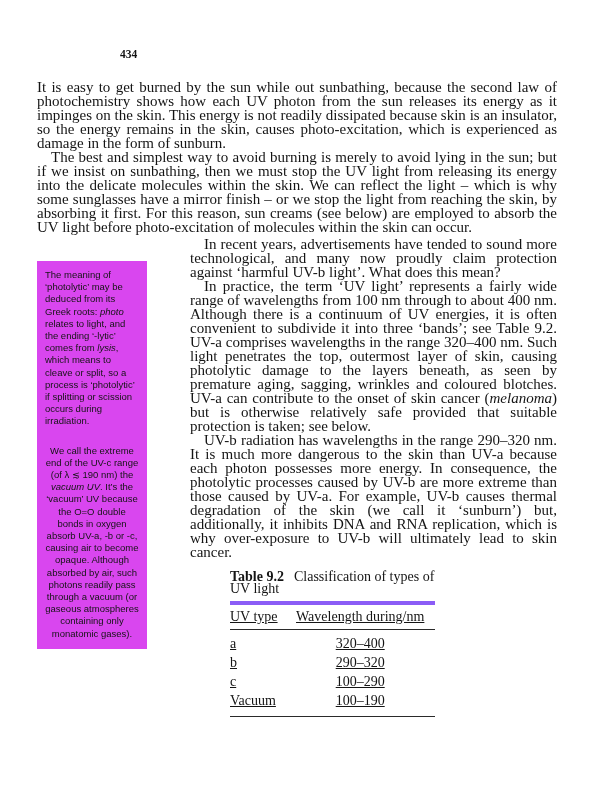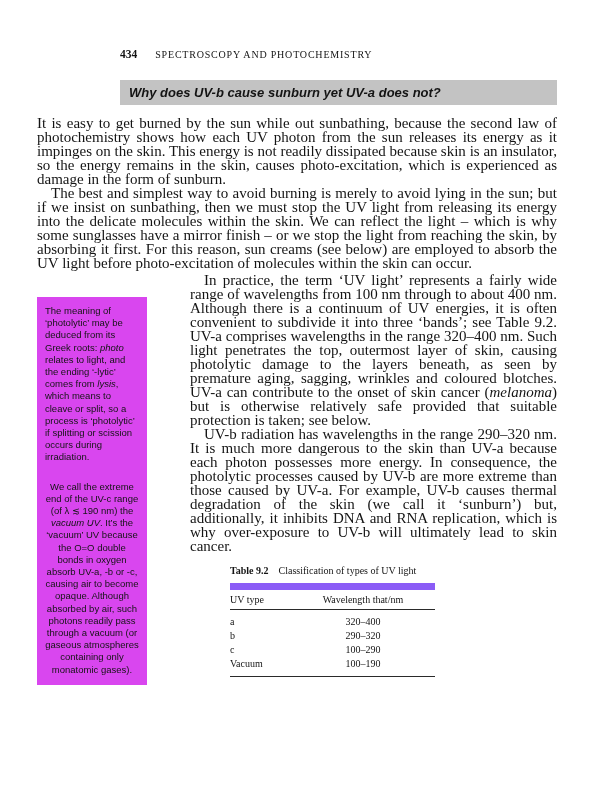--- a/index.html
+++ b/index.html
@@ -84,35 +84,36 @@
   .note-box + .note-box { margin-top: 0; text-align: center; }
   .note-1 { margin-top: 24px; }
   .note-2 { margin-top: 60px; }
 
   .text-col { flex: 1 1 auto; }
 
   
   .table-wrap {
     margin: 12px 0 0 40px;
     width: 205px;
-    font-size: 10px;
+    font-size: 14px;
   }
   .table-caption {
     margin-bottom: 6px;
     line-height: 12px;
   }
   .table-caption .tlabel {
     font-weight: bold;
     margin-right: 10px;
   }
   table.uv-table {
     border-collapse: collapse;
     width: 100%;
-    border-top: 7px solid #8b5cf6;
+    border-top: 4px solid #8b5cf6;
     border-bottom: 1px solid #2a2a2a;
+    text-decoration: underline;
   }
   table.uv-table th {
     font-weight: normal;
     text-align: left;
     padding: 4px 0 4px 0;
     border-bottom: 1px solid #2a2a2a;
   }
   table.uv-table th.col-range { text-align: center; }
   table.uv-table td {
     padding: 1.5px 0;
@@ -121,55 +122,52 @@
   table.uv-table tr.last td { padding-bottom: 7px; margin-top: 8px; }
   table.uv-table td.col-range { text-align: center; }
 </style>
 </head>
 <body>
 
 <div class="page">
 
   <div class="runhead indented-block">
     <span class="pagenum">434</span>
-    <span class="runtitle">SPECTROSCOPY AND PHOTOCHEMISTRY</span>
   </div>
 
-  <div class="banner indented-block">
-    <span>Why does UV-b cause sunburn yet UV-a does not?</span>
-  </div>
 
 
   <p class="body-par indented-block">It is easy to get burned by the sun while out sunbathing, because the second law of photochemistry shows how each UV photon from the sun releases its energy as it impinges on the skin. This energy is not readily dissipated because skin is an insulator, so the energy remains in the skin, causes photo-excitation, which is experienced as damage in the form of sunburn.</p>
   <p class="body-par indent indented-block">The best and simplest way to avoid burning is merely to avoid lying in the sun; but if we insist on sunbathing, then we must stop the UV light from releasing its energy into the delicate molecules within the skin. We can reflect the light – which is why some sunglasses have a mirror finish – or we stop the light from reaching the skin, by absorbing it first. For this reason, sun creams (see below) are employed to absorb the UV light before photo-excitation of molecules within the skin can occur.</p>
 
   <div class="two-col">
 
     <div class="side-col">
       <div class="note-box note-1">
         <span>The meaning of ‘photolytic’ may be deduced from its Greek roots: <i>photo</i> relates to light, and the ending ‘-lytic’ comes from <i>lysis</i>, which means to cleave or split, so a process is ‘photolytic’ if splitting or scission occurs during irradiation.</span>
       </div>
       <div class="note-box note-2">
         <span>We call the extreme end of the UV-c range (of λ ≲ 190 nm) the <i>vacuum UV</i>. It’s the ‘vacuum’ UV because the O=O double bonds in oxygen absorb UV-a, -b or -c, causing air to become opaque. Although absorbed by air, such photons readily pass through a vacuum (or gaseous atmospheres containing only monatomic gases).</span>
       </div>
     </div>
 
     <div class="text-col">
+      <p class="body-par indent">In recent years, advertisements have tended to sound more technological, and many now proudly claim protection against ‘harmful UV-b light’. What does this mean?</p>
       <p class="body-par indent">In practice, the term ‘UV light’ represents a fairly wide range of wavelengths from 100 nm through to about 400 nm. Although there is a continuum of UV energies, it is often convenient to subdivide it into three ‘bands’; see Table 9.2. UV-a comprises wavelengths in the range 320–400 nm. Such light penetrates the top, outermost layer of skin, causing photolytic damage to the layers beneath, as seen by premature aging, sagging, wrinkles and coloured blotches. UV-a can contribute to the onset of skin cancer (<i>melanoma</i>) but is otherwise relatively safe provided that suitable protection is taken; see below.</p>
       <p class="body-par indent">UV-b radiation has wavelengths in the range 290–320 nm. It is much more dangerous to the skin than UV-a because each photon possesses more energy. In consequence, the photolytic processes caused by UV-b are more extreme than those caused by UV-a. For example, UV-b causes thermal degradation of the skin (we call it ‘sunburn’) but, additionally, it inhibits DNA and RNA replication, which is why over-exposure to UV-b will ultimately lead to skin cancer.</p>
 
       <div class="table-wrap">
         <div class="table-caption">
           <span class="tlabel">Table 9.2</span><span>Classification of types of UV light</span>
         </div>
         <table class="uv-table">
           <thead>
             <tr>
               <th>UV type</th>
-              <th class="col-range">Wavelength that/nm</th>
+              <th class="col-range">Wavelength during/nm</th>
             </tr>
           </thead>
           <tbody>
             <tr class="first">
               <td>a</td>
               <td class="col-range">320–400</td>
             </tr>
             <tr>
               <td>b</td>
               <td class="col-range">290–320</td>

